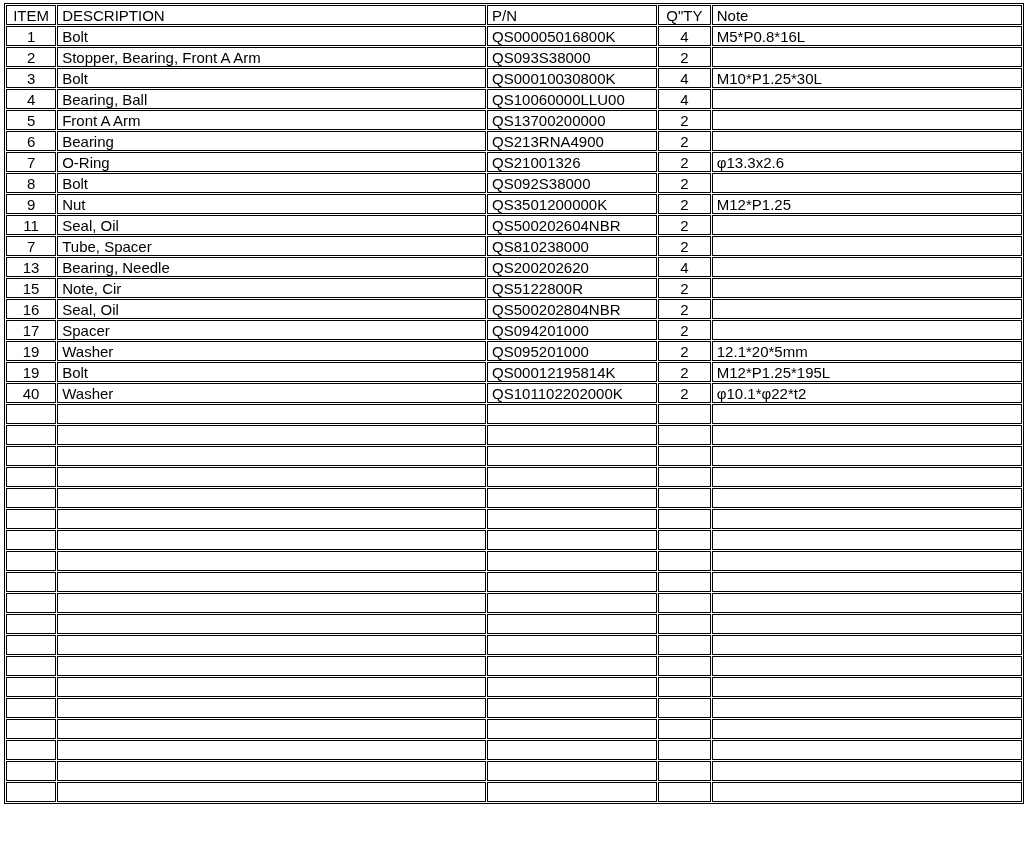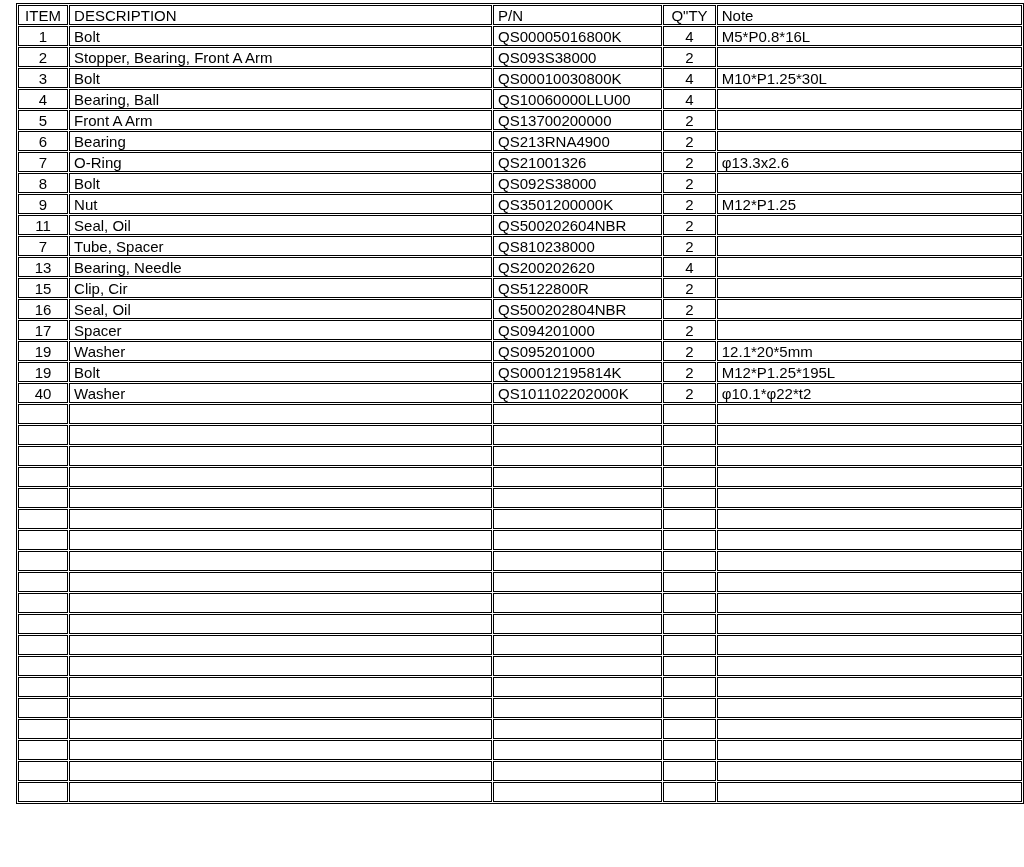--- a/index.html
+++ b/index.html
@@ -6,21 +6,21 @@
     margin: 0;
     padding: 0;
     background: #ffffff;
     width: 1024px;
     height: 867px;
     overflow: hidden;
   }
   .sheet {
     position: absolute;
     top: 3px;
-    left: 16px;
+    left: 4px;
   }
   table.parts {
     border-collapse: separate;
     border-spacing: 1px;
     border: 1px solid #000000;
     table-layout: fixed;
   }
   table.parts th,
   table.parts td {
     box-sizing: border-box;
@@ -145,21 +145,21 @@
         </tr>
         <tr>
           <td class="center">13</td>
           <td>Bearing, Needle</td>
           <td>QS200202620</td>
           <td class="center">4</td>
           <td></td>
         </tr>
         <tr>
           <td class="center">15</td>
-          <td>Clip, Cir</td>
+          <td>Note, Cir</td>
           <td>QS5122800R</td>
           <td class="center">2</td>
           <td></td>
         </tr>
         <tr>
           <td class="center">16</td>
           <td>Seal, Oil</td>
           <td>QS500202804NBR</td>
           <td class="center">2</td>
           <td></td>

